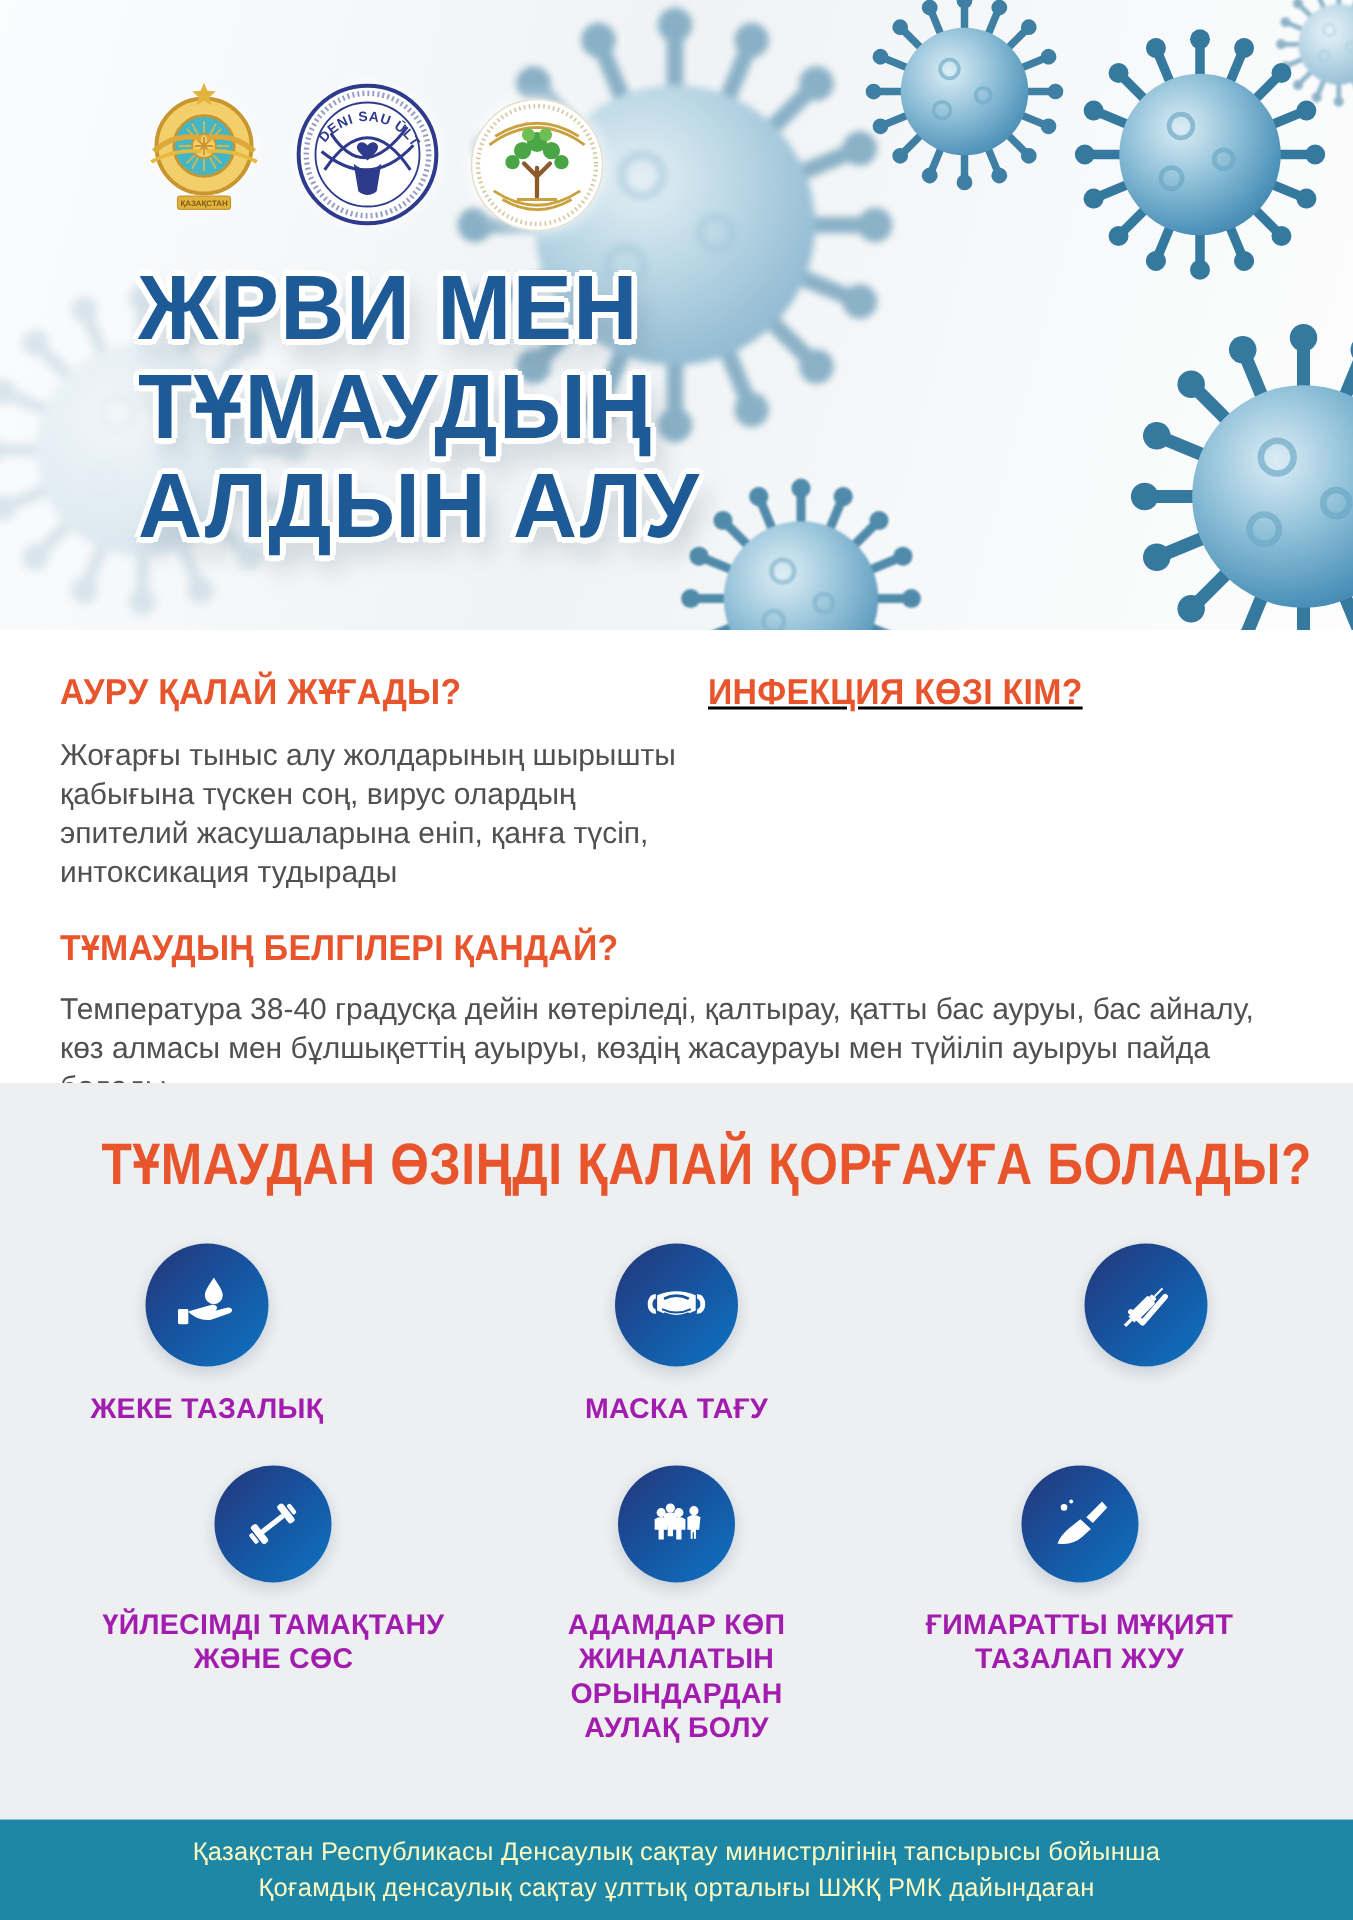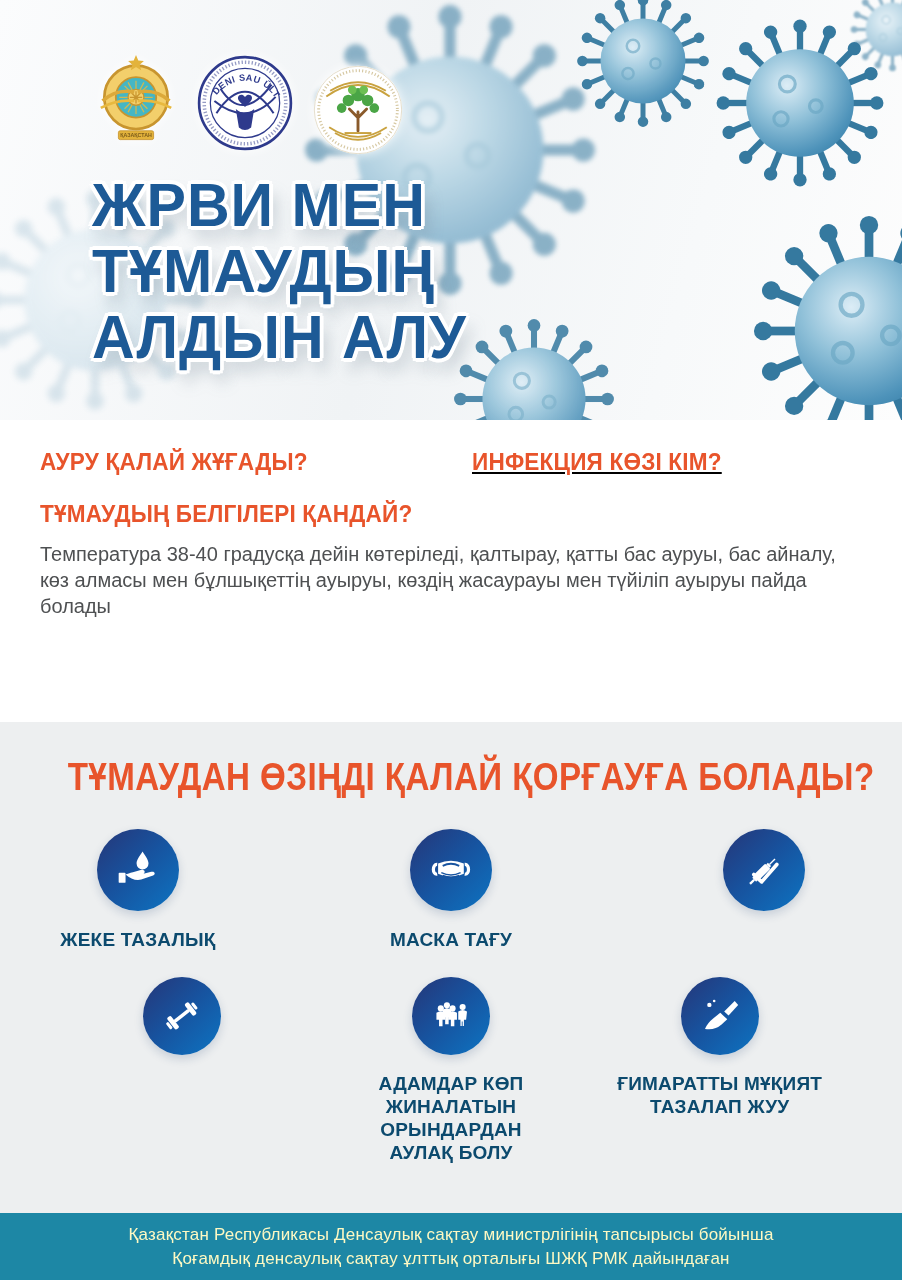--- a/index.html
+++ b/index.html
@@ -53,21 +53,21 @@
   .row1 .item { width:216px; }
   .row2 { margin-top:26px; padding:0 48px; }
   .row2 .item { width:272px; }
   .item { display:flex; flex-direction:column; align-items:center; }
   .circle { width:82px; height:82px; border-radius:50%;
     background:linear-gradient(135deg,#24397c 5%,#17539f 48%,#0d74c2 100%);
     display:flex; align-items:center; justify-content:center;
     box-shadow:0 4px 10px rgba(30,60,110,.18); }
   .row2 .circle { width:78px; height:78px; }
   .circle svg { width:56%; height:56%; }
-  .item-label { margin-top:17px; color:#0c4a6e; font-size:19px; font-weight:bold;
+  .item-label { margin-top:17px; color:#a21caf; font-size:19px; font-weight:bold;
     text-align:center; line-height:23px; letter-spacing:.2px; }
   .row1 .item:nth-child(3) .item-label { max-width:190px; }
   .row1 .item:nth-child(4) .item-label { max-width:180px; }
   .row2 .item:nth-child(1) .item-label { max-width:262px; }
   .row2 .item:nth-child(2) .item-label { max-width:172px; }
   .row2 .item:nth-child(3) .item-label { max-width:222px; }
 
   
   .footer { position:relative; width:100%; height:68px; background:#1d87a5;
     display:flex; flex-direction:column; align-items:center; justify-content:center; gap:4px; }
@@ -230,20 +230,21 @@
       <div>ЖРВИ МЕН</div>
       <div>ТҰМАУДЫҢ</div>
       <div>АЛДЫН АЛУ</div>
     </div>
   </div>
 
   <div class="content">
     <div class="q-grid">
       <div class="col-left">
         <div class="q-head">АУРУ ҚАЛАЙ ЖҰҒАДЫ?</div>
+        <div class="q-body">Жоғарғы тыныс алу жолдарының шырышты қабығына түскен соң, вирус олардың эпителий жасушаларына еніп, қанға түсіп, интоксикация тудырады</div>
       </div>
       <div class="col-right">
         <div class="q-head">ИНФЕКЦИЯ КӨЗІ КІМ?</div>
       </div>
     </div>
     <div class="q3">
       <div class="q-head">ТҰМАУДЫҢ БЕЛГІЛЕРІ ҚАНДАЙ?</div>
       <div class="q-body">Температура 38-40 градусқа дейін көтеріледі, қалтырау, қатты бас ауруы, бас айналу, көз алмасы мен бұлшықеттің ауыруы, көздің жасаурауы мен түйіліп ауыруы пайда болады</div>
     </div>
   </div>
@@ -300,20 +301,21 @@
           <svg viewBox="0 0 100 100" fill="#fff">
             <g transform="rotate(-38 50 50)">
               <rect x="29" y="46" width="42" height="8" rx="3"></rect>
               <rect x="19" y="33" width="11" height="34" rx="4"></rect>
               <rect x="70" y="33" width="11" height="34" rx="4"></rect>
               <rect x="10" y="41" width="7" height="18" rx="3"></rect>
               <rect x="83" y="41" width="7" height="18" rx="3"></rect>
             </g>
           </svg>
         </div>
+        <div class="item-label">ҮЙЛЕСІМДІ ТАМАҚТАНУ ЖӘНЕ СӨС</div>
       </div>
 
       <div class="item">
         <div class="circle">
           <svg viewBox="0 0 100 100" fill="#fff">
             <circle cx="27" cy="33" r="7"></circle>
             <path d="M17 43 q10 -7 20 0 v16 h-6 v15 h-8 v-15 h-6 z"></path>
             <circle cx="41" cy="26" r="7"></circle>
             <path d="M31 36 q10 -7 20 0 v17 h-6 v16 h-8 v-16 h-6 z"></path>
             <circle cx="54" cy="33" r="7"></circle>

